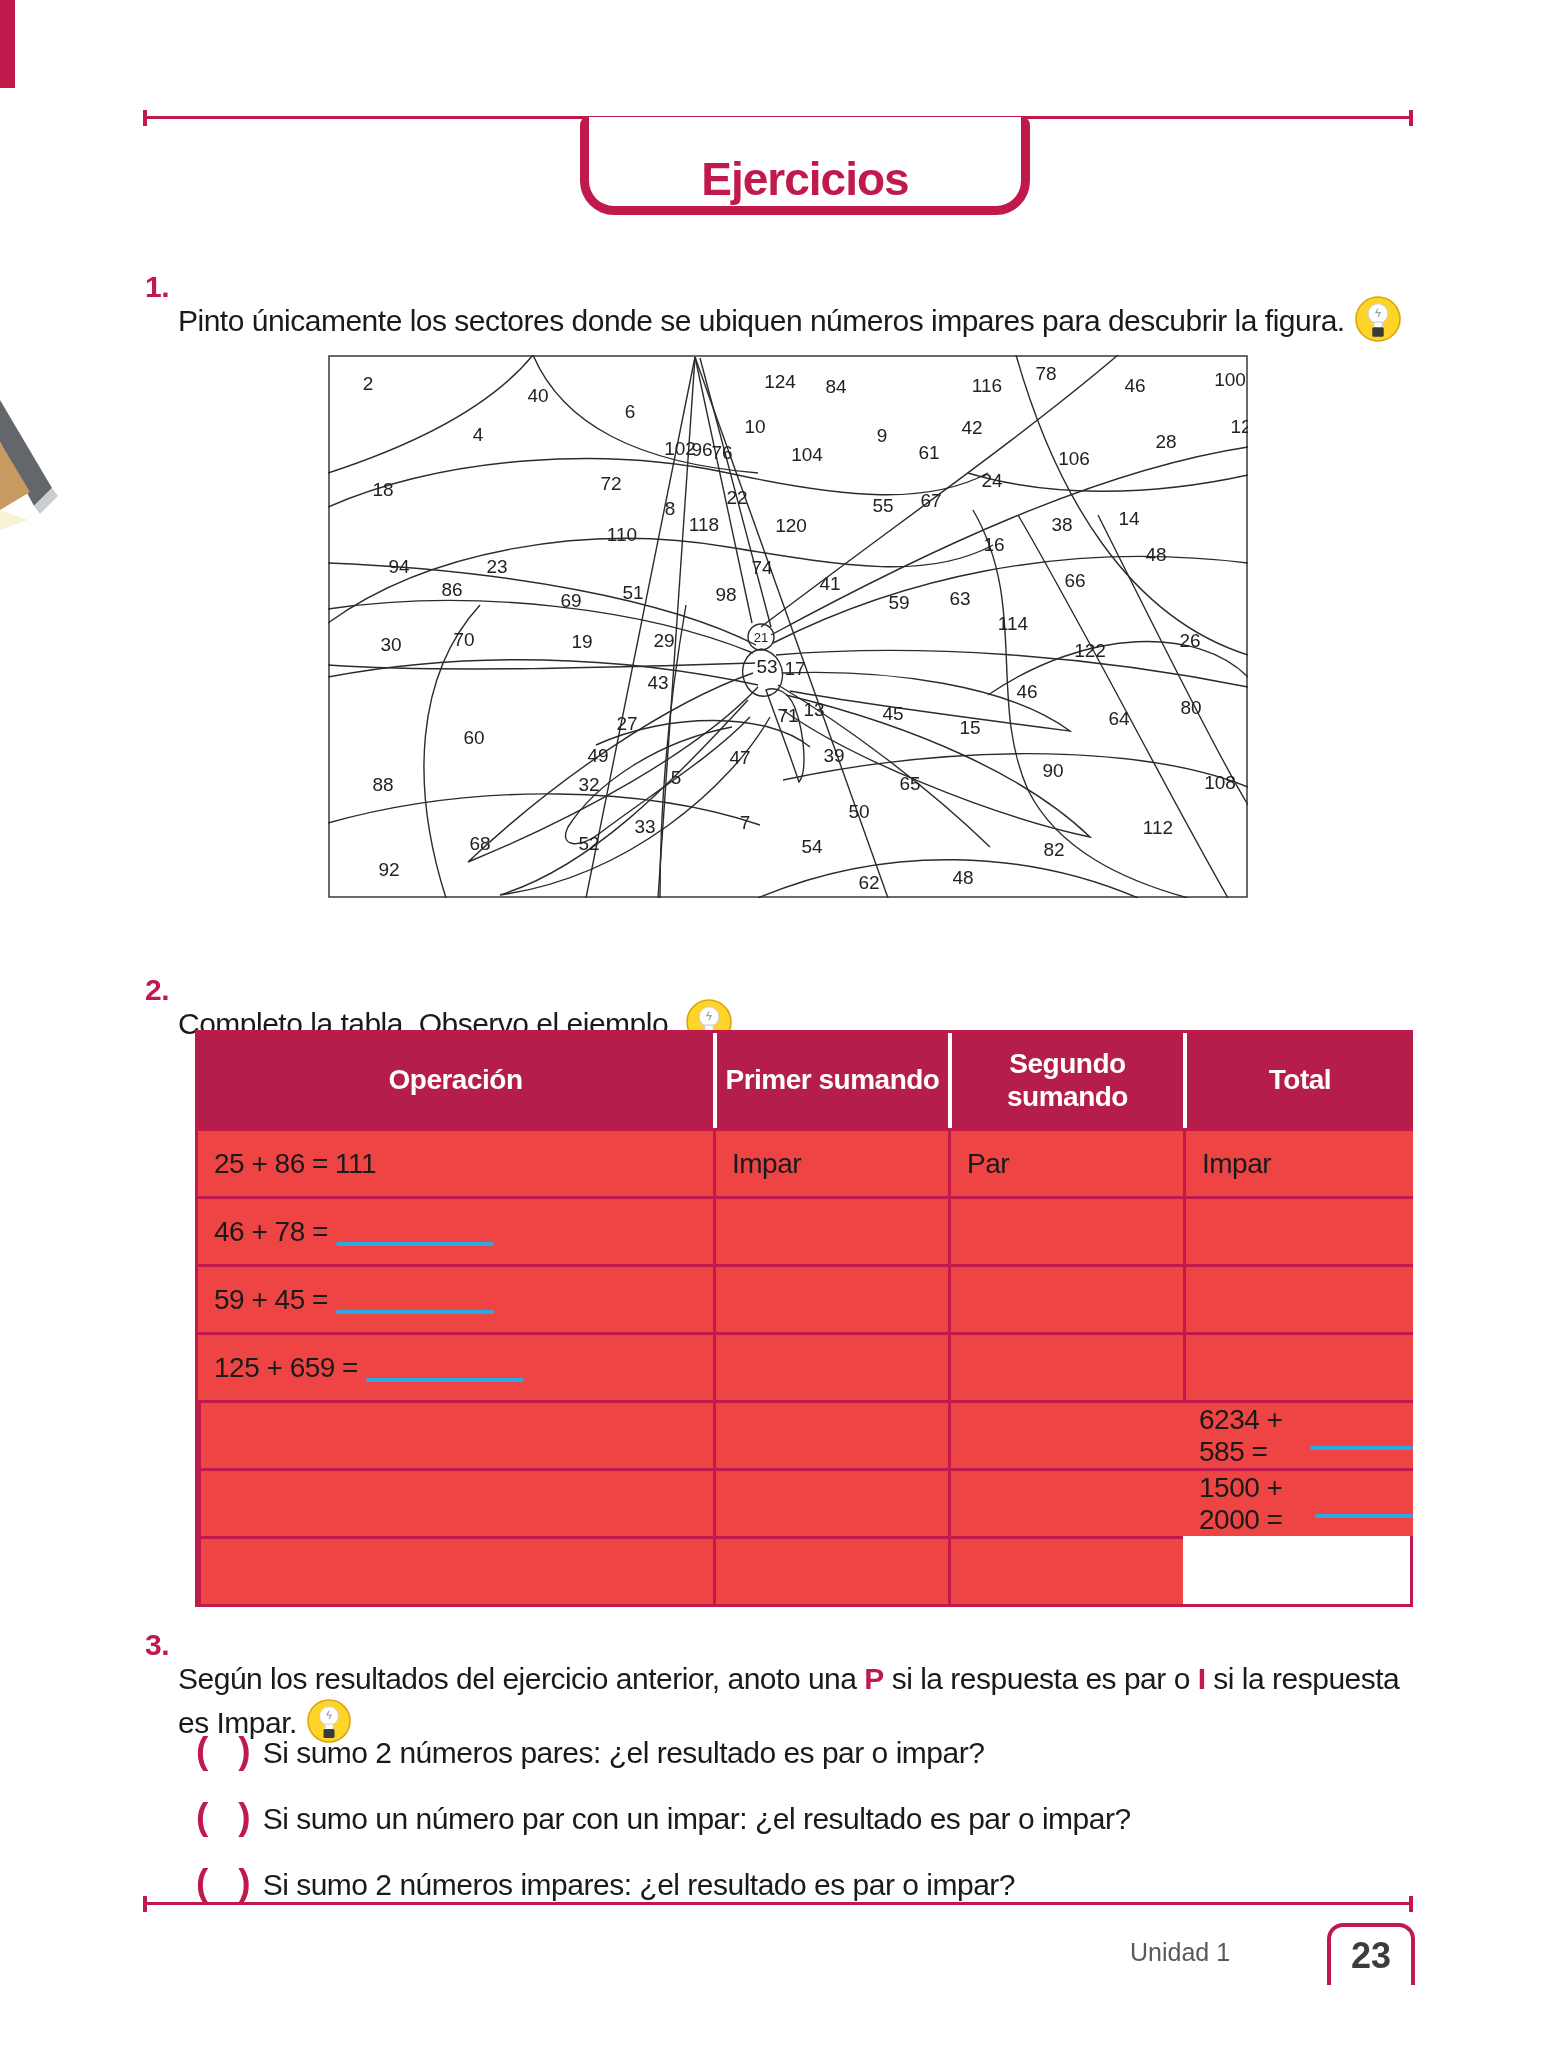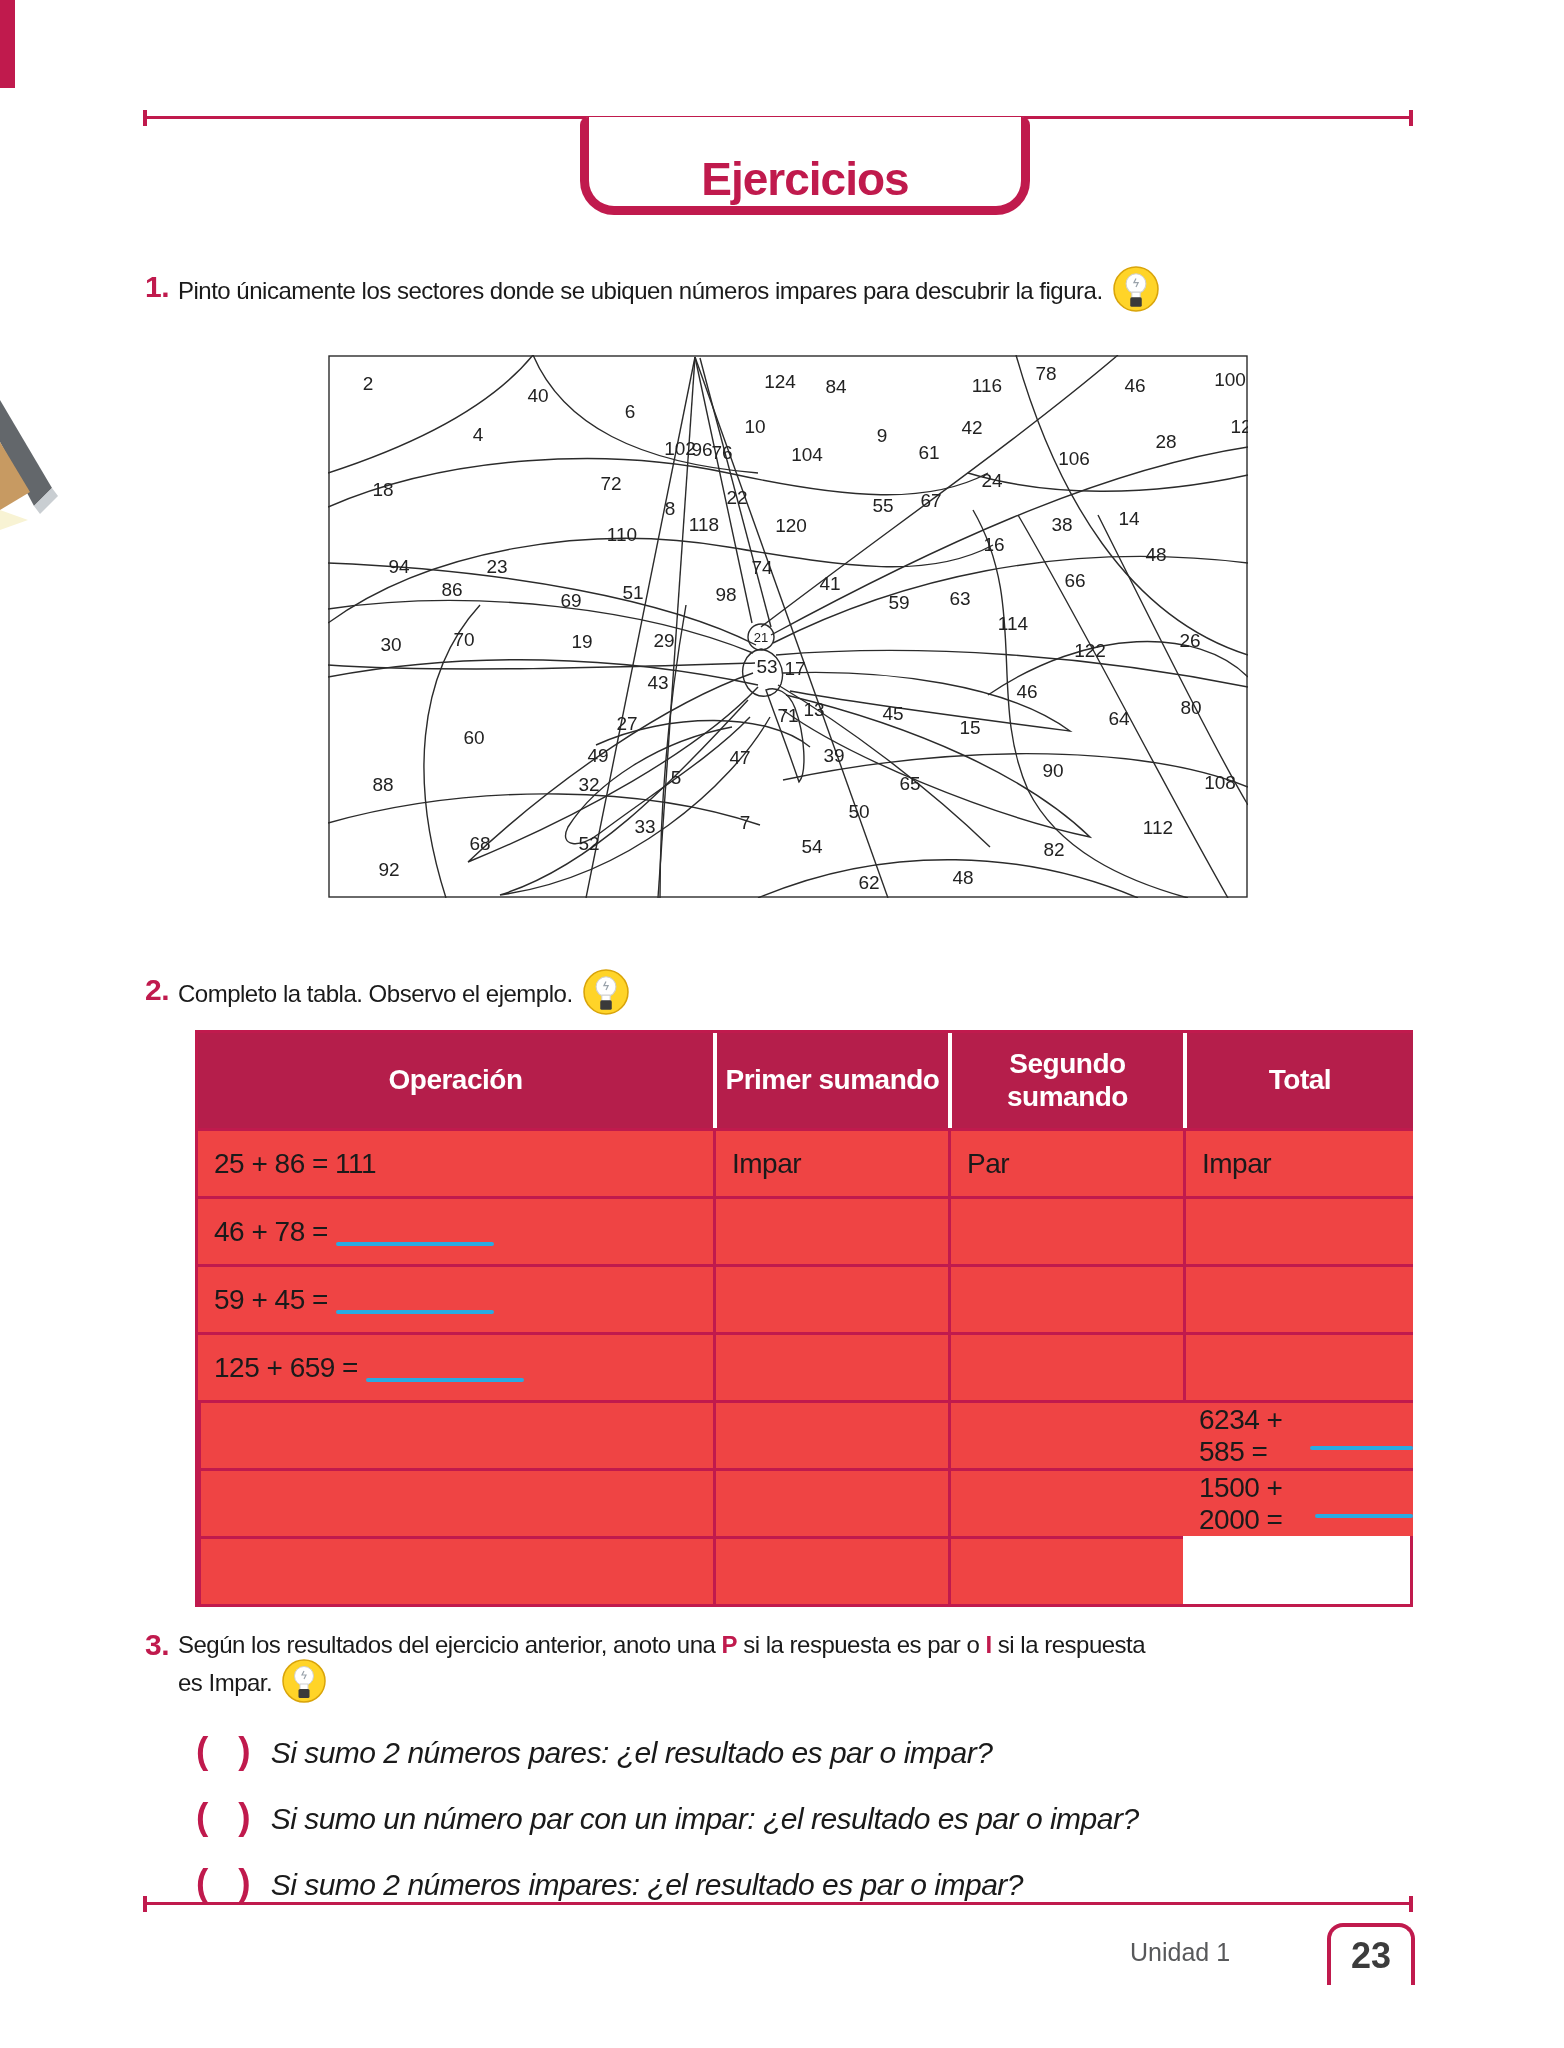--- a/index.html
+++ b/index.html
@@ -13,21 +13,21 @@
   
   .title-box{
     position:absolute;left:580px;top:117px;width:450px;height:98px;box-sizing:border-box;
     border:9px solid var(--accent);border-top:none;border-radius:8px 8px 34px 34px;
     display:flex;align-items:flex-end;justify-content:center;background:#fff;
   }
   .title-box span{color:var(--accent);font-size:46px;font-weight:bold;letter-spacing:-1px;}
   
   .ex{position:absolute;display:flex;letter-spacing:-0.5px;}
   .ex .num{width:33px;flex:0 0 33px;color:var(--accent);font-weight:bold;font-size:30px;}
-  .ex .txt{font-size:24px;line-height:1.45;}
+  .ex .txt{font-size:30px;line-height:1.45;margin-top:29px;}
   .bulb{display:inline-block;vertical-align:middle;margin-left:10px;transform:translateY(-4px);}
   
   .figure{position:absolute;left:328px;top:355px;width:920px;height:543px;}
   .fign{font-family:"Liberation Sans",sans-serif;font-size:19px;fill:#222;text-anchor:middle;dominant-baseline:central;}
   .fign.sm{font-size:13px;}
   
   .optable{
     position:absolute;left:195px;top:1030px;width:1218px;box-sizing:border-box;
     display:grid;grid-template-columns:515px 235px 235px 230px;
     border:3px solid var(--accent);letter-spacing:-0.5px;
@@ -42,21 +42,21 @@
     height:68px;box-sizing:border-box;border-top:3px solid var(--accent);
     display:flex;align-items:center;padding-left:16px;font-size:28px;background:#ef4444;
   }
   .td.c2,.td.c3,.td.c4{border-left:3px solid var(--accent);}
   .blank{display:inline-block;width:158px;height:4px;background:var(--blue);margin-left:8px;transform:translateY(12px);border-radius:2px;}
   
   .questions{position:absolute;left:196px;top:1720px;width:1240px;}
   .q{height:66px;display:flex;align-items:center;}
   .q .par{color:var(--accent);font-weight:bold;font-size:37px;transform:translateY(-2px);}
   .q .gap{width:30px;}
-  .q .qt{margin-left:20px;font-size:30px;letter-spacing:-0.5px;font-style:italic;}
+  .q .qt{margin-left:12px;font-size:30px;letter-spacing:-0.5px;}
   
   .unit{position:absolute;left:1130px;top:1938px;width:175px;text-align:left;font-size:25px;color:var(--gray);}
   .pagebox{
     position:absolute;left:1327px;top:1923px;width:88px;height:62px;box-sizing:border-box;
     border:4px solid var(--accent);border-bottom:none;border-radius:16px 16px 0 0;
     display:flex;align-items:center;justify-content:center;
   }
   .pagebox span{font-size:36px;font-weight:600;color:#3c3c3c;}
   .corner-bar{position:absolute;left:0;top:0;width:15px;height:88px;background:var(--accent);}
   .pencil{position:absolute;left:0;top:360px;}

